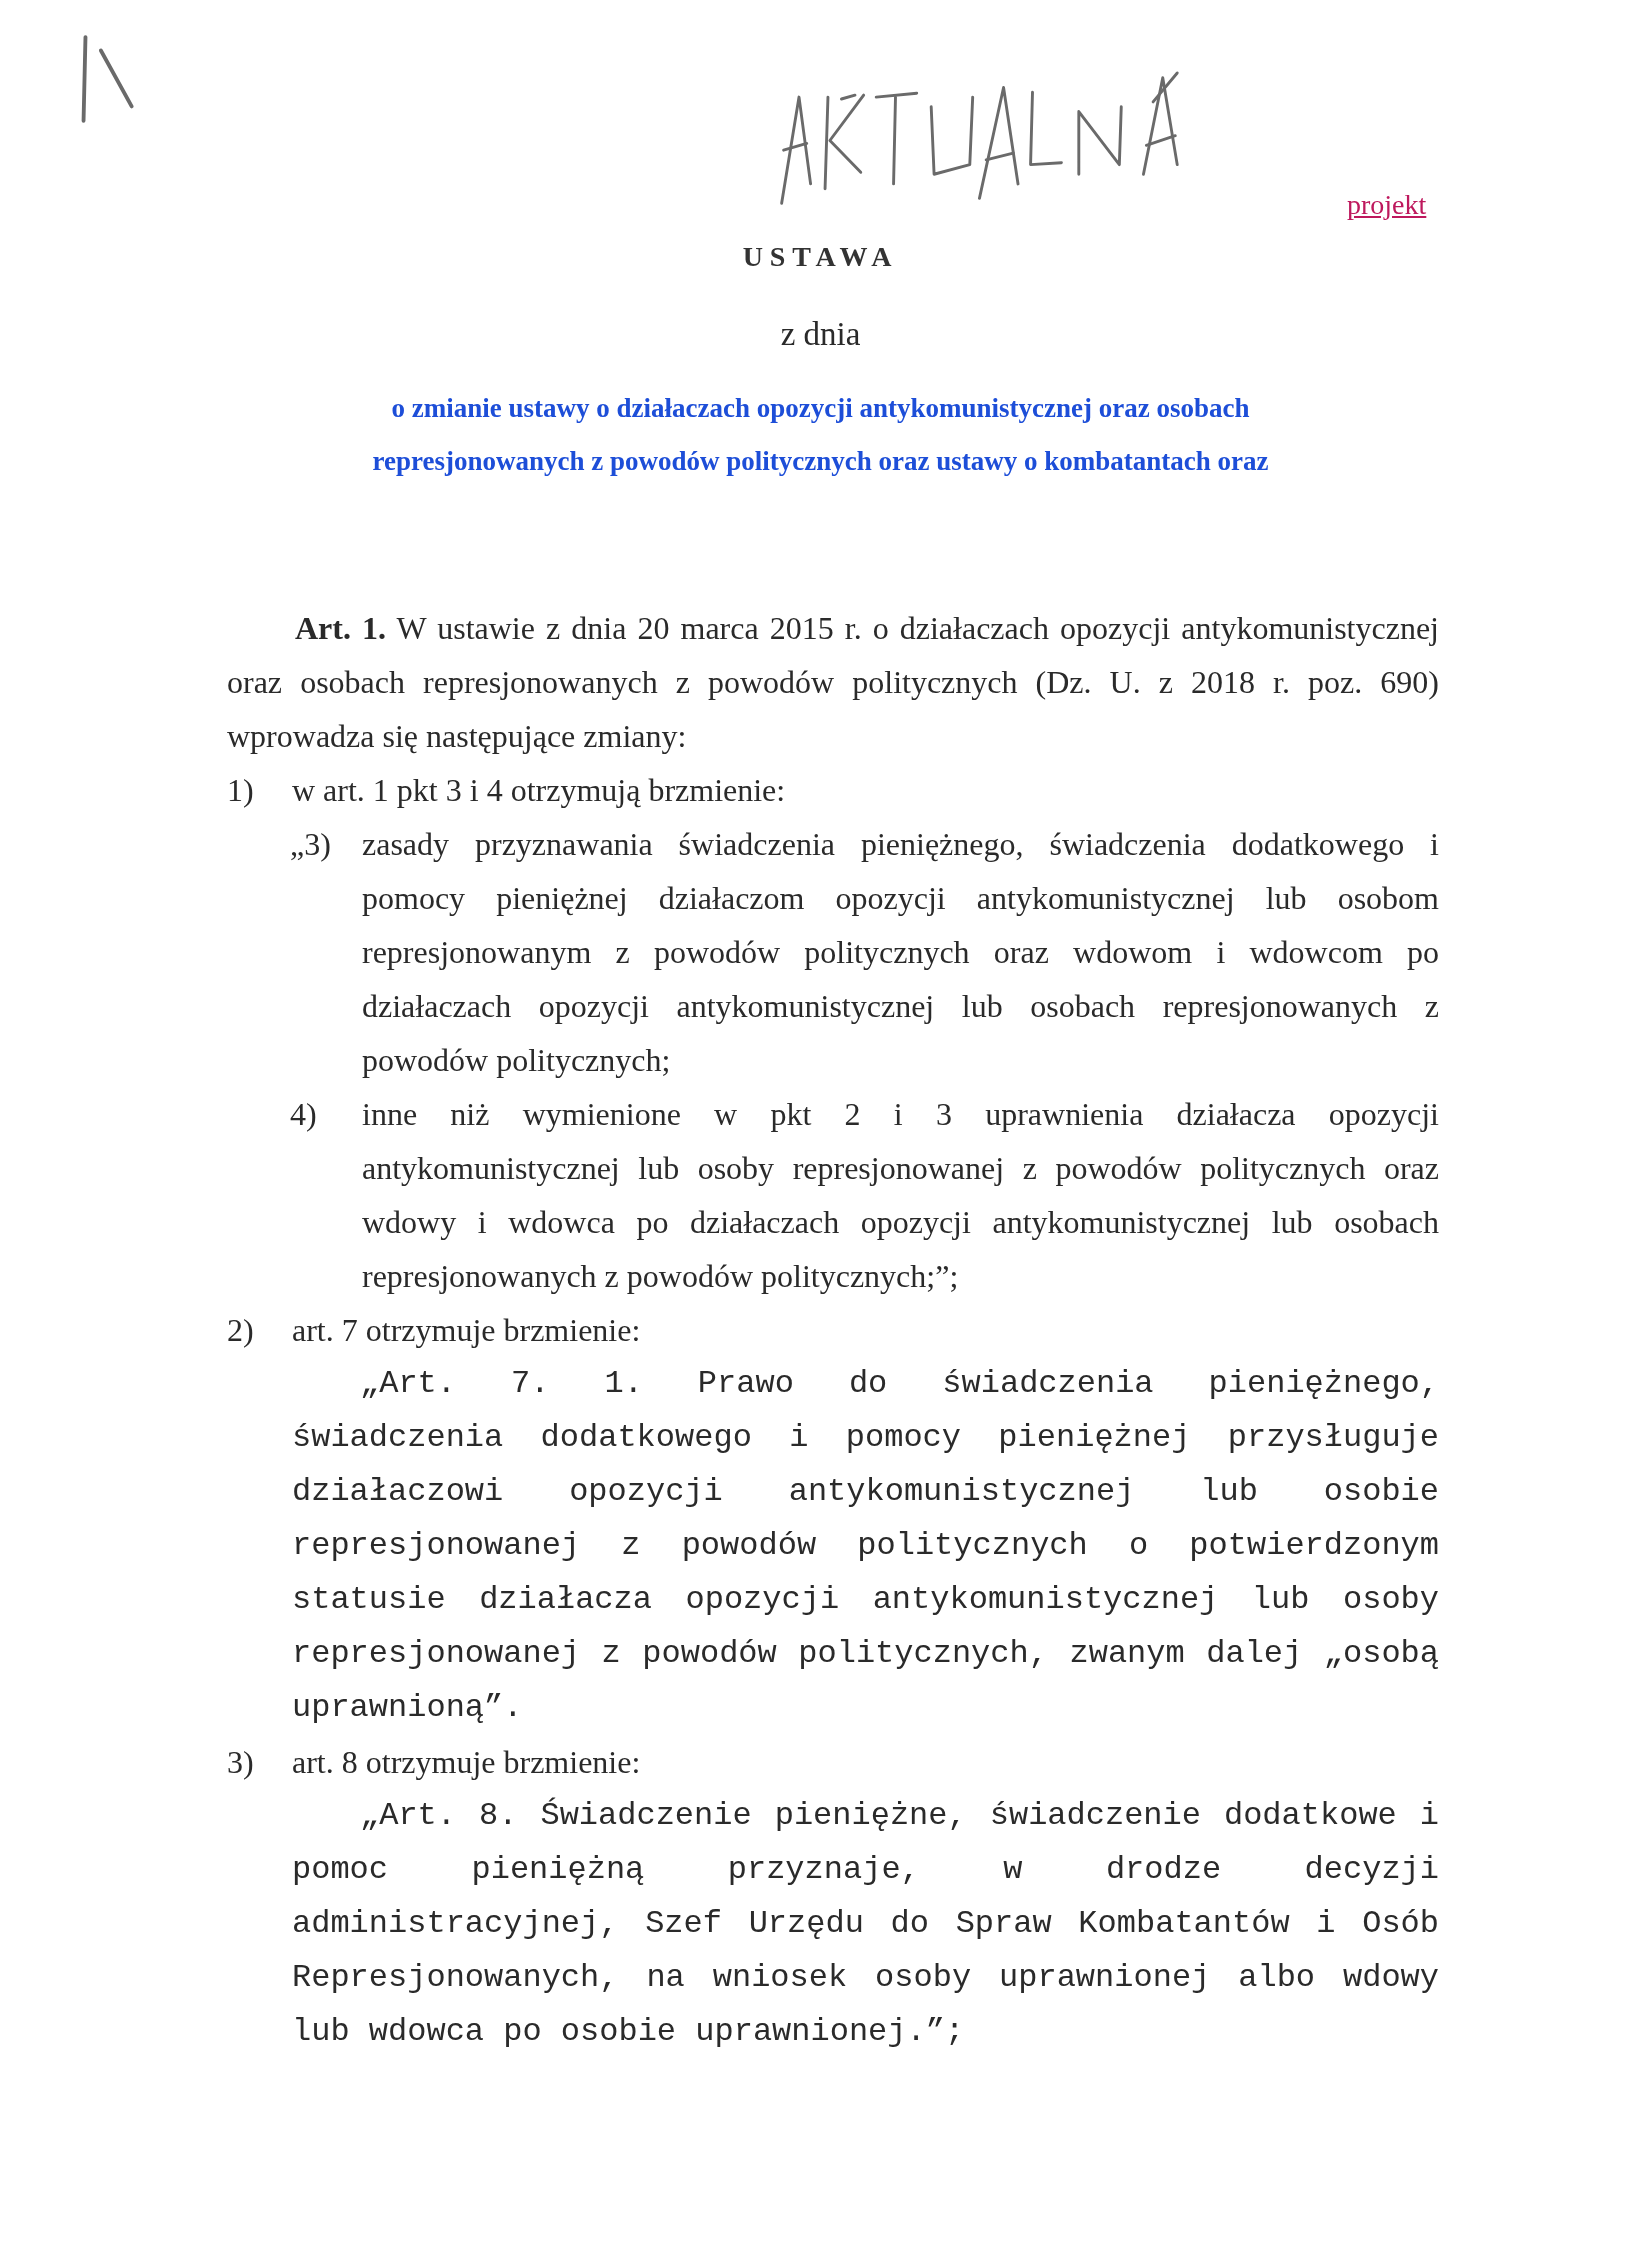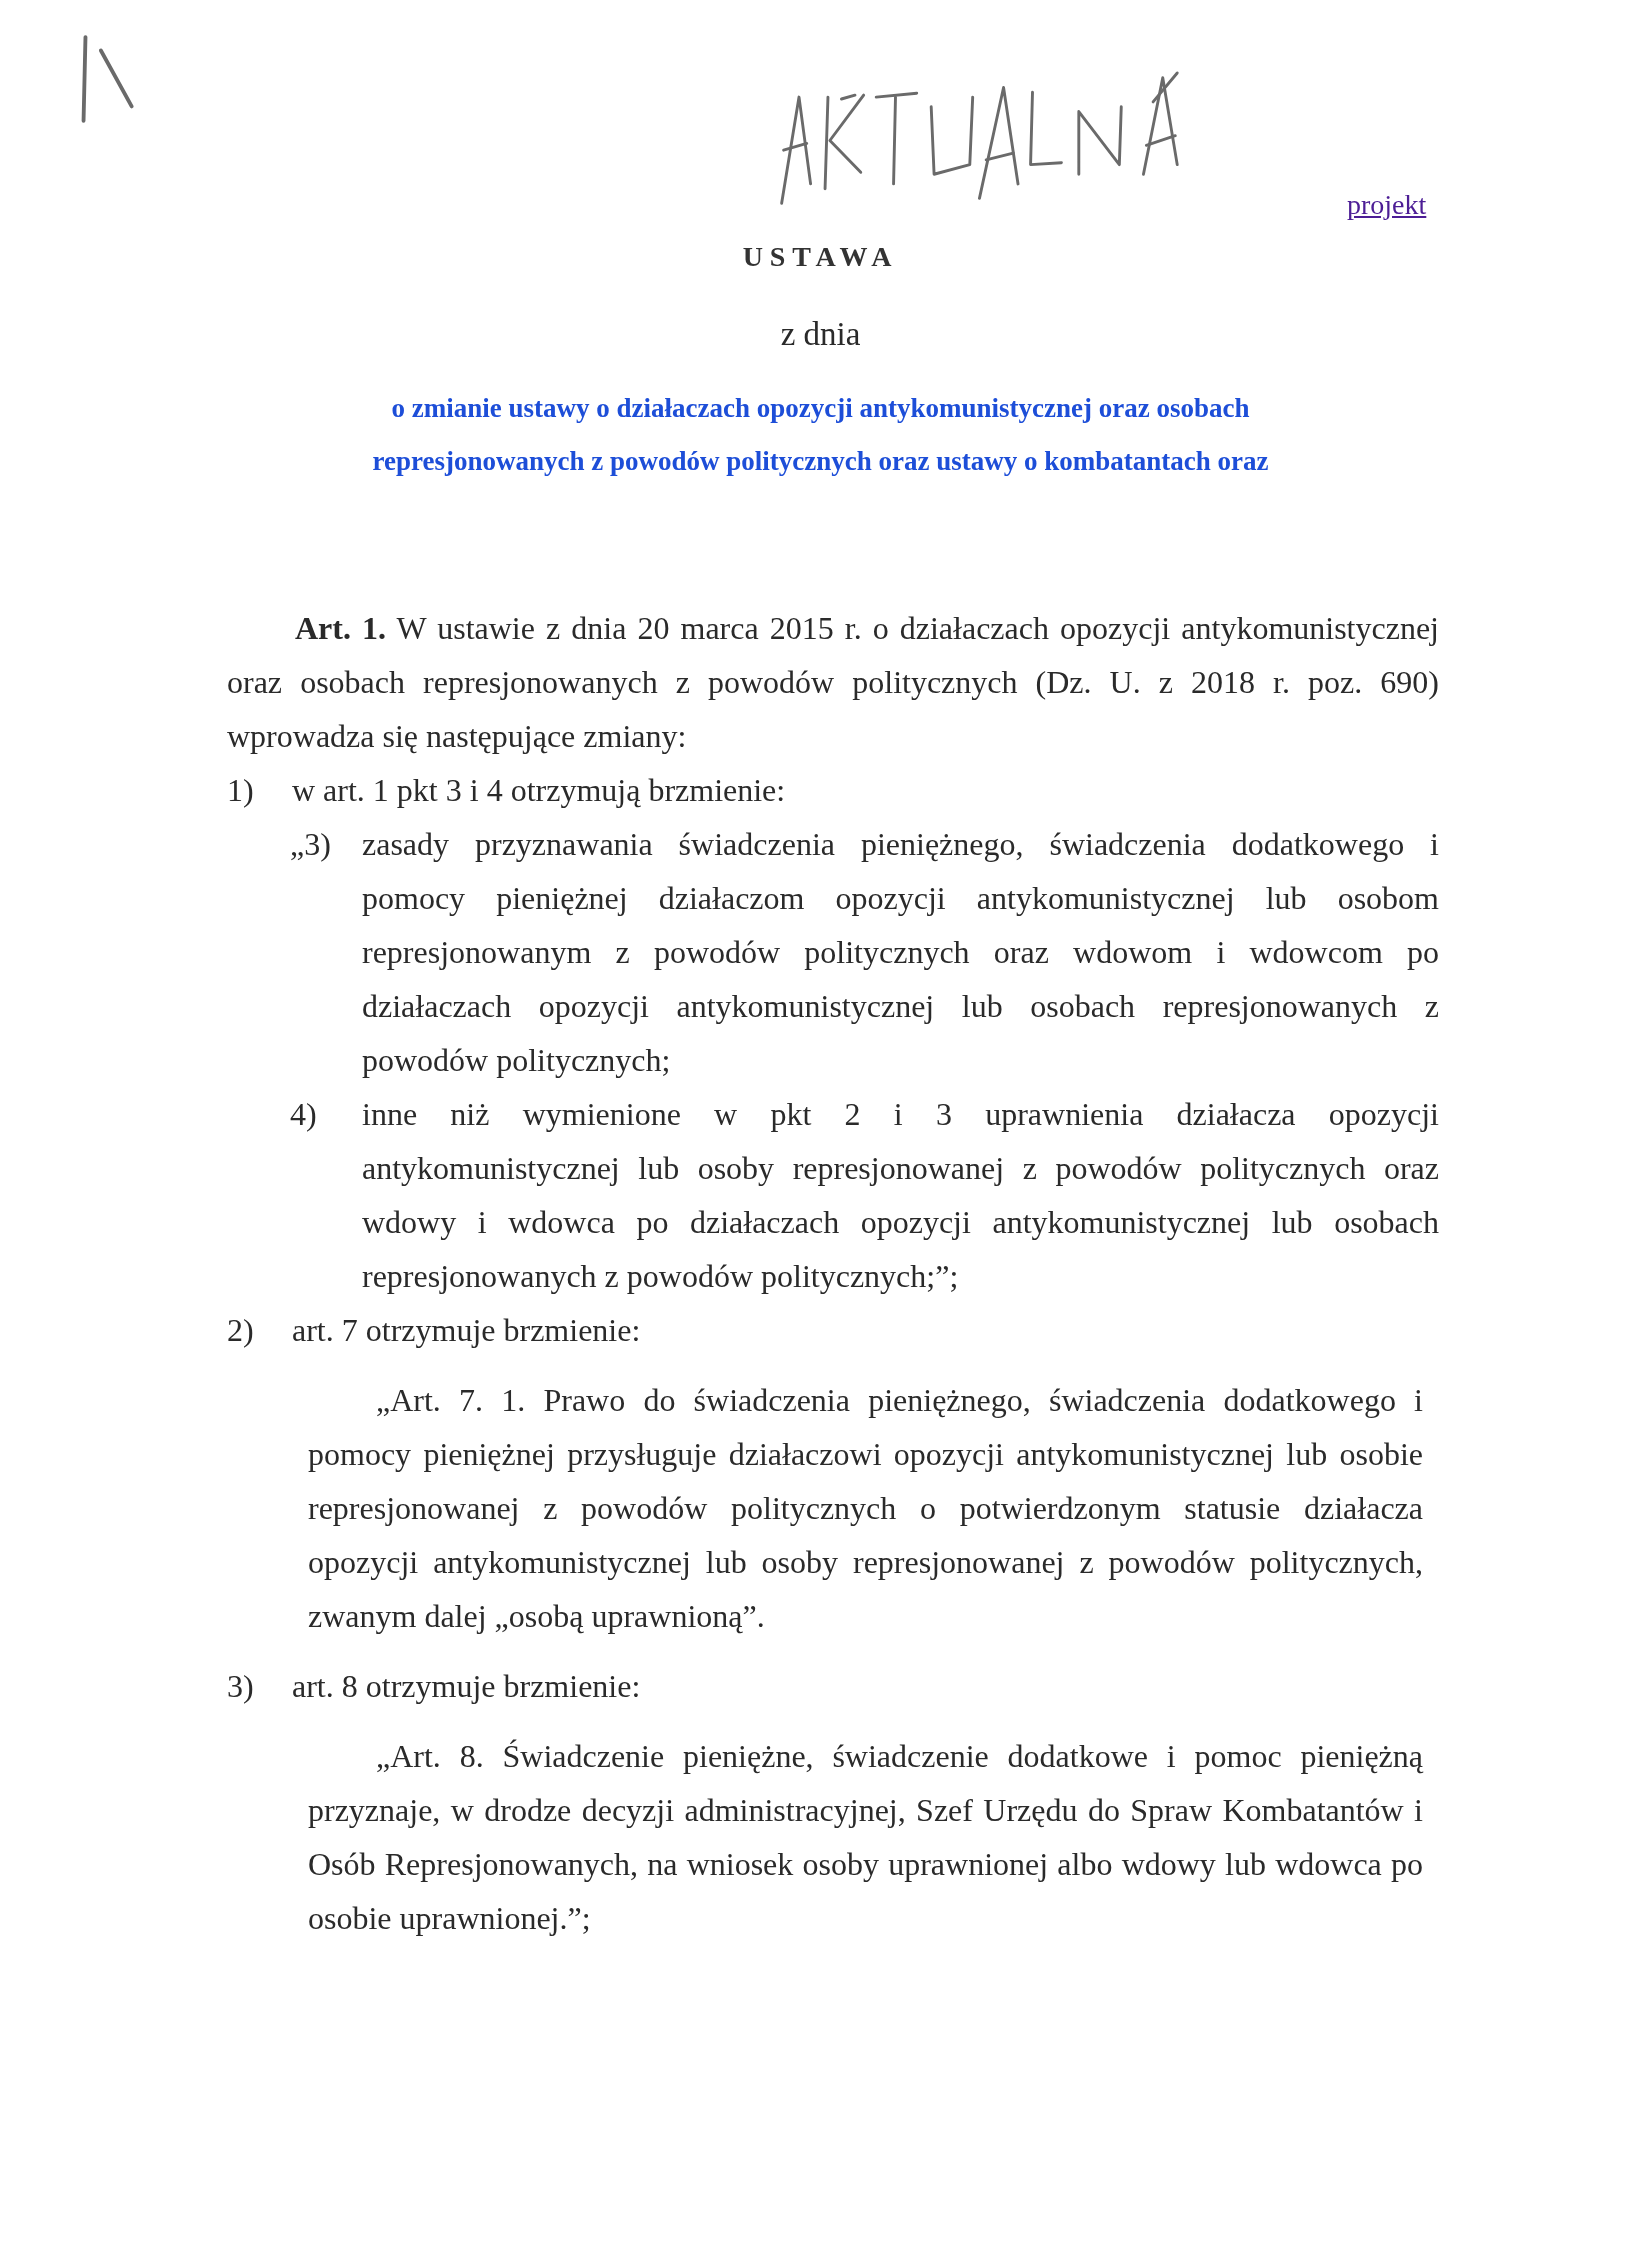--- a/index.html
+++ b/index.html
@@ -1,33 +1,33 @@
 <!DOCTYPE html>
 <html><head>
   <meta charset="utf-8">
   <style>
     html, body { margin: 0; padding: 0; background: #ffffff; }
     body { width: 1641px; height: 2257px; position: relative; overflow: hidden;
            font-family: "Liberation Serif", "DejaVu Serif", serif; color: #2a2a2a; }
     .hand { position: absolute; }
     .hand svg { display: block; }
-    .stamp { position: absolute; left: 1347px; top: 189px; font-size: 28px; text-decoration: underline; color: #4c1d95; }
+    .stamp { position: absolute; left: 1347px; top: 189px; font-size: 28px; text-decoration: underline; color: #be185d; }
     .title { position: absolute; left: 0; width: 1641px; text-align: center; }
     .t-ustawa { top: 241px; font-size: 28px; font-weight: bold; letter-spacing: 6.8px; color: #333; }
     .t-zdnia { top: 316px; font-size: 33px; }
     .t-subject { top: 382px; font-size: 27px; font-weight: bold; line-height: 53px; color: #1d4ed8; }
     .body { position: absolute; left: 227px; top: 601px; width: 1212px; font-size: 32px; line-height: 54px; }
     .p { text-align: justify; text-align-last: left; margin: 0; }
     .indent { text-indent: 68px; }
     .art-num { font-weight: bold; }
     .li { position: relative; padding-left: 65px; margin: 0; }
     .li > .num { position: absolute; left: 0; top: 0; }
     .sub { position: relative; padding-left: 135px; margin: 0; text-align: justify; text-align-last: left; }
     .sub > .num { position: absolute; left: 63px; top: 0; }
-    .quote { margin: 16px; padding-left: 65px; text-align: justify; text-align-last: left; }
+    .quote { margin: 0; padding-left: 65px; text-align: justify; text-align-last: left; font-family: Liberation Mono, monospace; }
     .quote.indent { text-indent: 68px; }
   </style>
 </head>
 <body>
 
 <div class="hand" style="left:72px; top:29px;">
   <svg width="77" height="97" viewBox="0 0 80 100">
     <path d="M14 8 L12 95" stroke="#6a6a6a" stroke-width="4" fill="none" stroke-linecap="round"></path>
     <path d="M30 22 L62 80" stroke="#6a6a6a" stroke-width="4" fill="none" stroke-linecap="round"></path>
   </svg>

